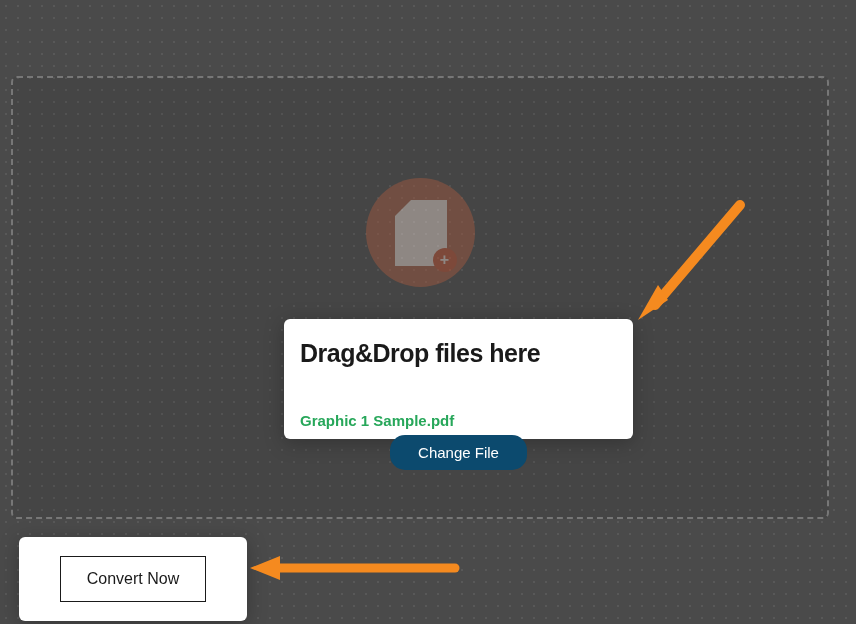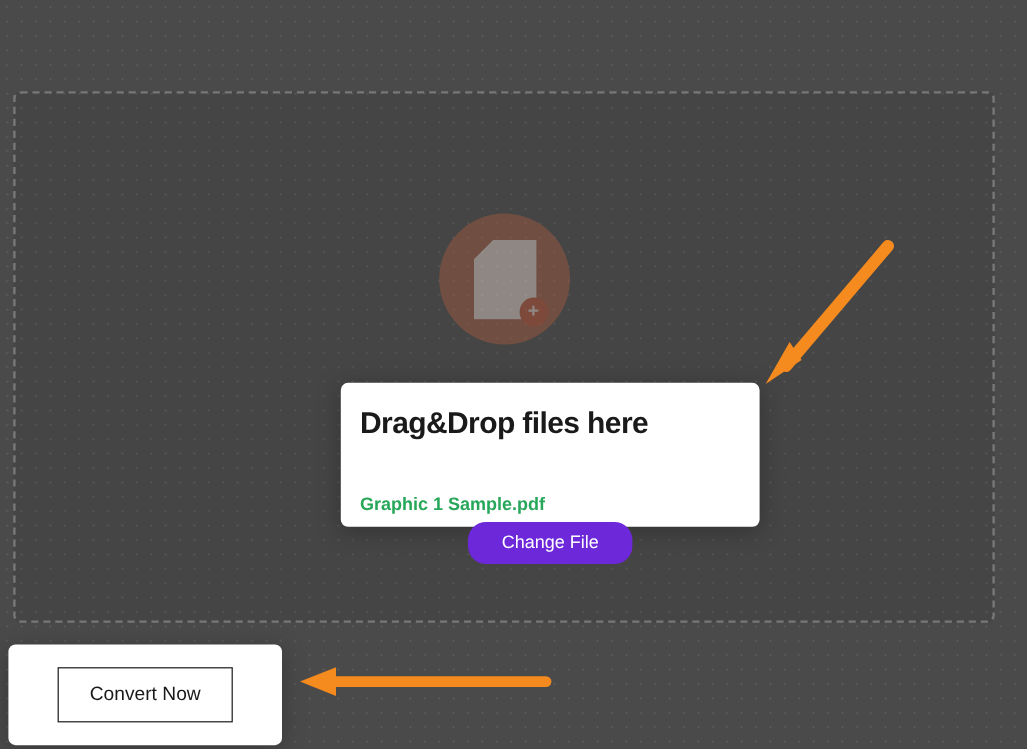--- a/index.html
+++ b/index.html
@@ -97,33 +97,33 @@
     .filename {
       margin-top: 44px;
       text-align: left;
       color: #27a75a;
       font-weight: 700;
       font-size: 15px;
     }
     .change-btn {
       display: block;
       margin: 6px auto 0;
-      background: #6d28d9;
+      background: #0c4a6e;
       color: #fff;
       border: none;
       padding: 9px 28px;
       font-size: 15px;
       font-weight: 500;
       border-radius: 15px;
       cursor: pointer;
     }
     .convert-wrapper {
       position: absolute;
       top: 537px;
-      left: 7px;
+      left: 19px;
       width: 228px;
       height: 84px;
       background: #fff;
       border-radius: 6px;
       box-shadow: 0 4px 20px rgba(0,0,0,0.25);
       display: flex;
       align-items: center;
       justify-content: center;
     }
     .convert-btn {

